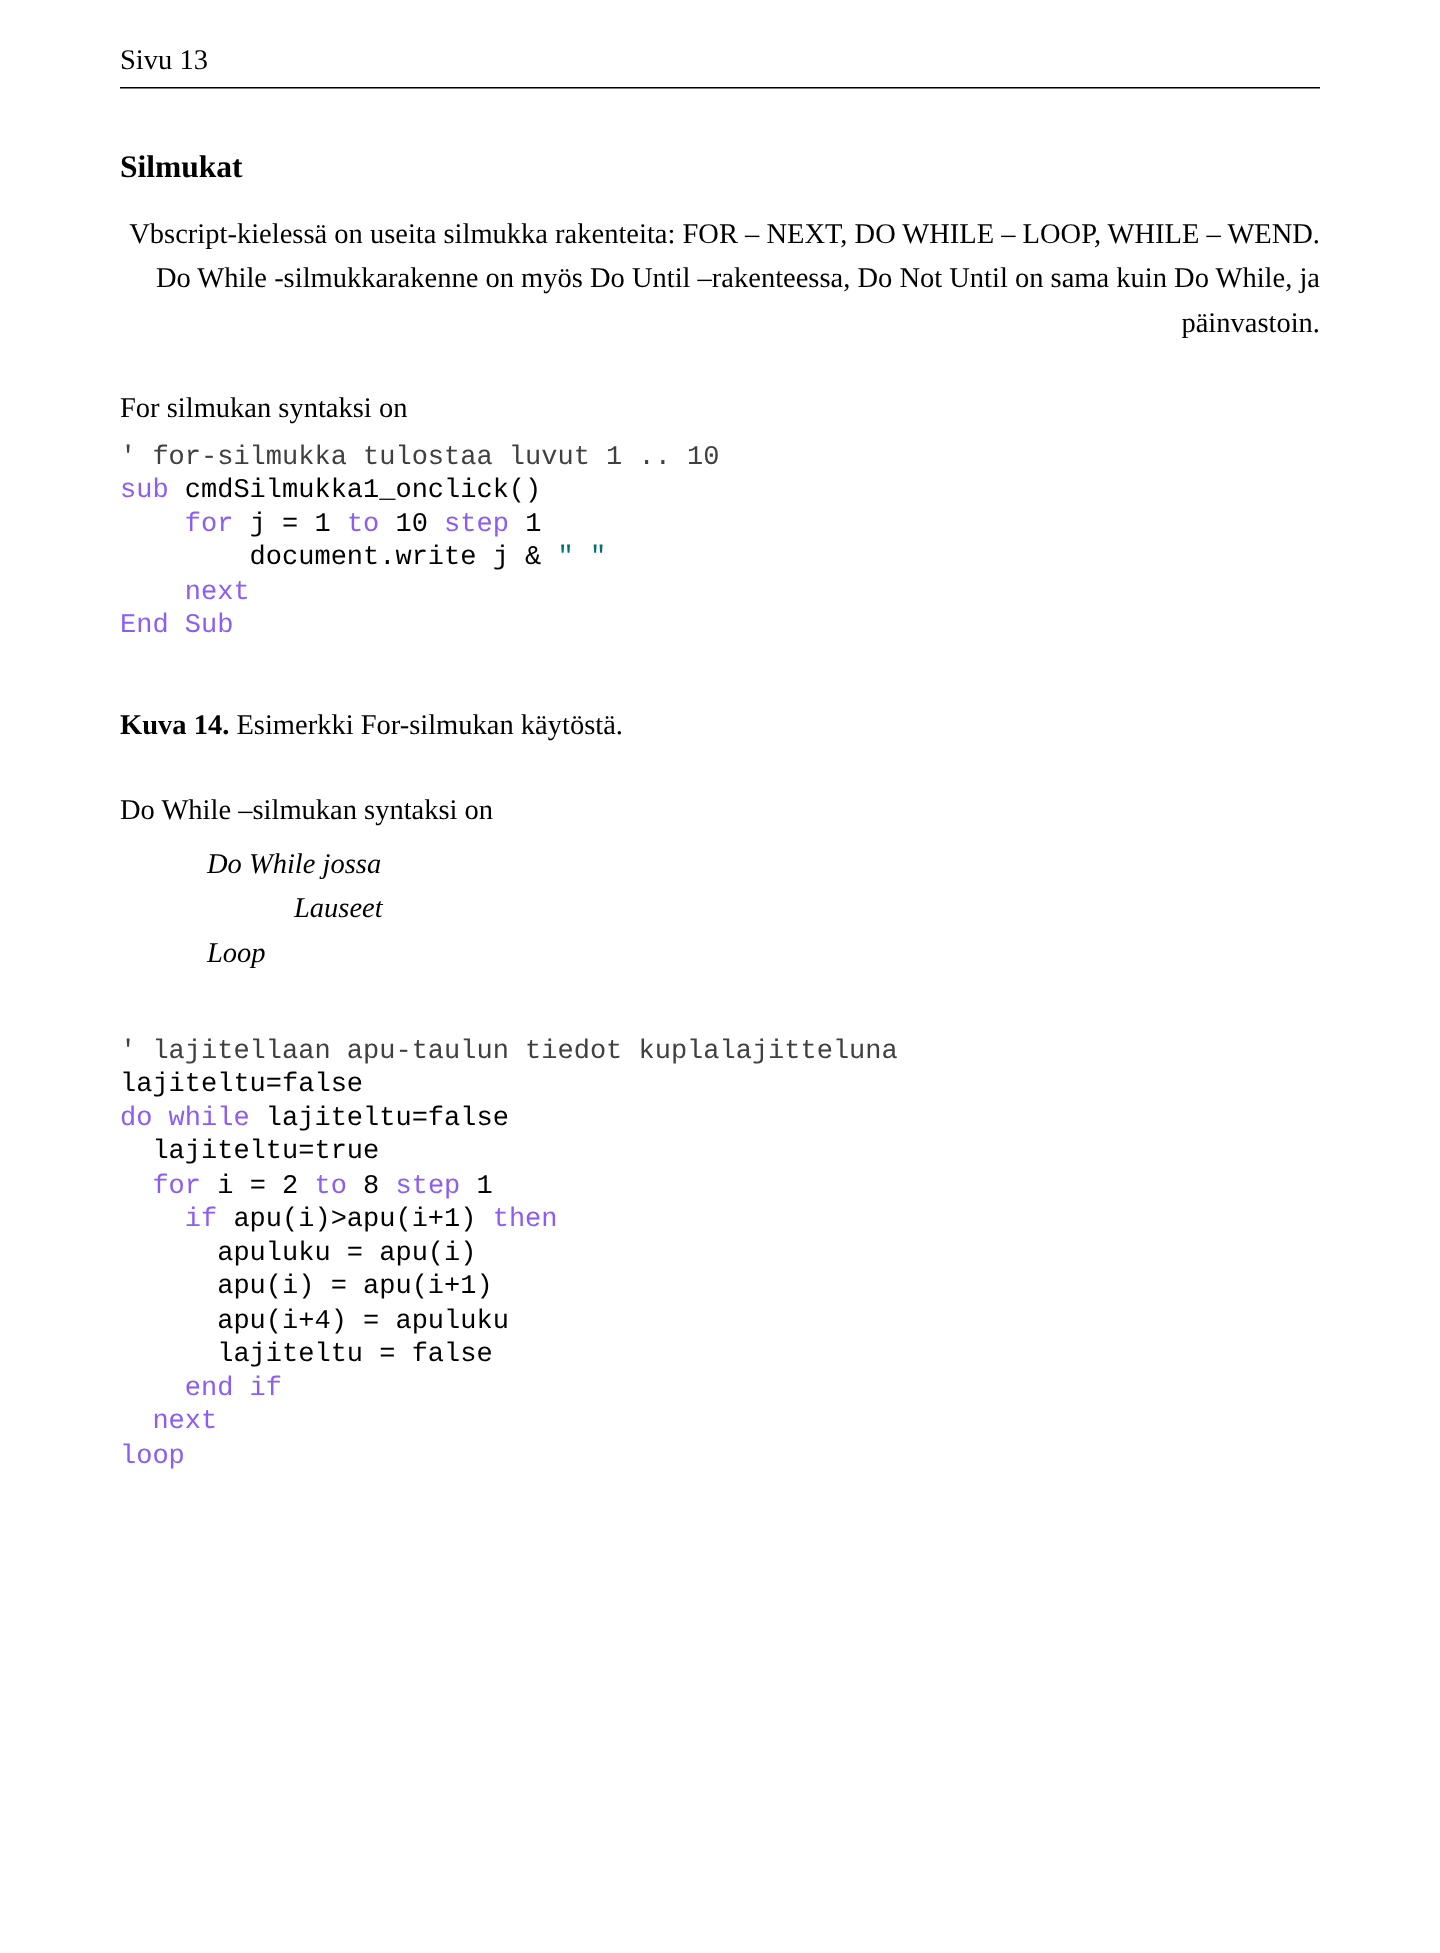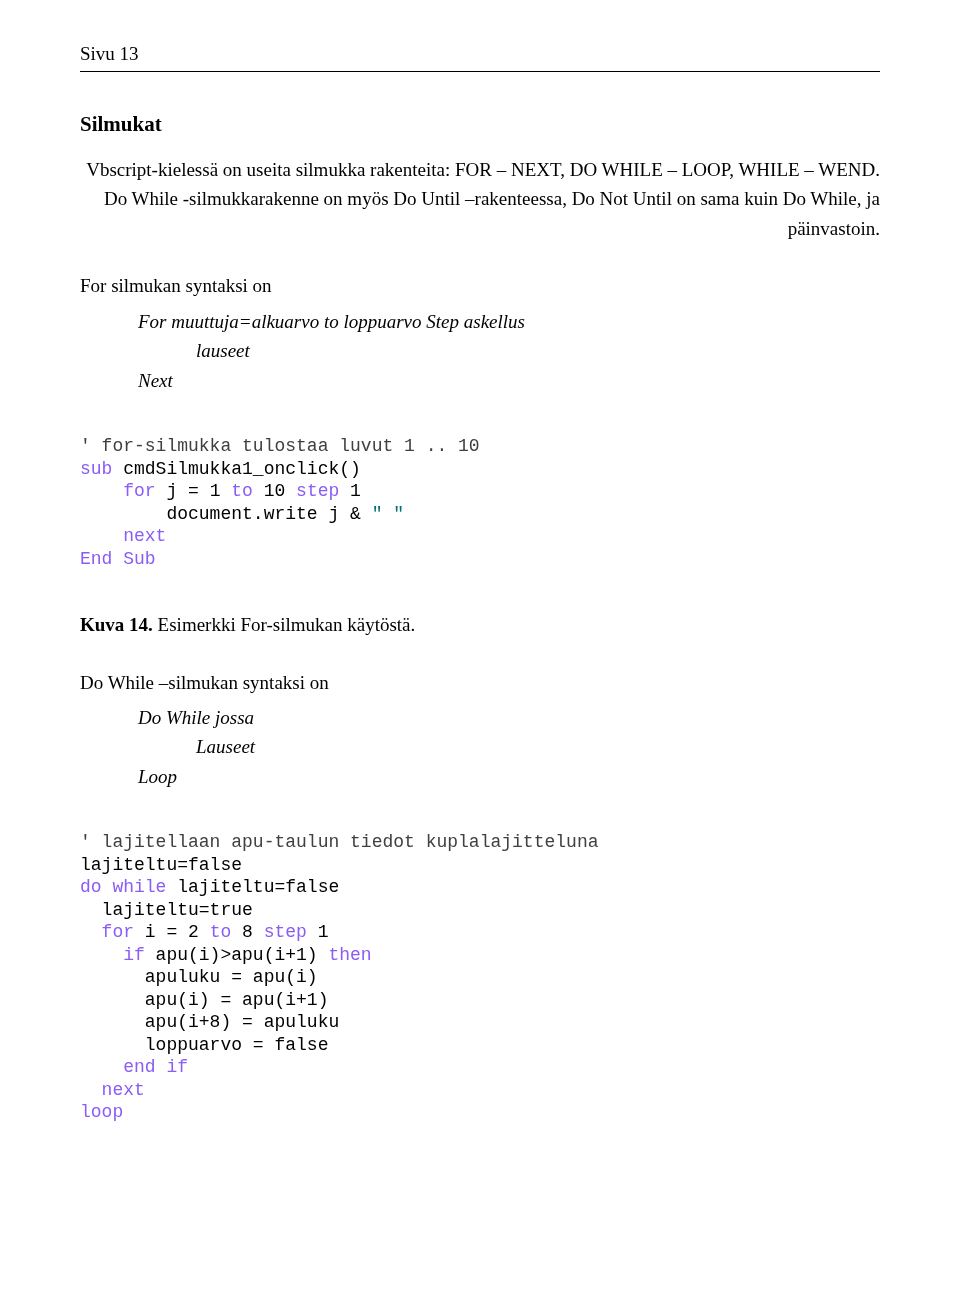--- a/index.html
+++ b/index.html
@@ -4,21 +4,21 @@
 <style>
   body {
     margin: 0;
     padding: 0;
     font-family: "Times New Roman", Times, serif;
     background: #fff;
     color: #000;
     width: 960px;
   }
   .page {
-    padding: 43px 80px 40px 80px;
+    padding: 30px 80px 40px 80px;
   }
   .header-line {
     font-size: 19px;
     margin-bottom: 6px;
   }
   .rule {
     border: none;
     border-top: 1px solid #000;
     margin: 0 0 40px 0;
   }
@@ -68,25 +68,20 @@
 <div class="page">
 
   <div class="header-line">Sivu 13</div>
   <hr class="rule">
 
   <div class="h2">Silmukat</div>
 
   <p class="para">Vbscript-kielessä on useita silmukka rakenteita: FOR – NEXT, DO WHILE – LOOP, WHILE – WEND. Do While -silmukkarakenne on myös Do Until –rakenteessa, Do Not Until on sama kuin Do While, ja päinvastoin.</p>
 
   <p class="para2">For silmukan syntaksi on</p>
-  <div class="syntax">
-    <span class="l2">For muuttuja=alkuarvo to loppuarvo Step askellus</span>
-    <span class="l3">lauseet</span>
-    <span class="l2">Next</span>
-  </div>
 
   <div class="code"><span class="green">' for-silmukka tulostaa luvut 1 .. 10</span>
 <span class="navy">sub</span><span> cmdSilmukka1_onclick()</span>
 <span class="navy">    for</span><span> j = 1 </span><span class="navy">to</span><span> 10 </span><span class="navy">step</span><span> 1</span>
 <span>        document.write j &amp; </span><span class="teal">" "</span>
 <span class="navy">    next</span>
 <span class="navy">End Sub</span></div>
 
   <p class="caption"><b>Kuva 14.</b><span> Esimerkki For-silmukan käytöstä.</span></p>
 
@@ -98,20 +93,20 @@
   </div>
 
   <div class="code"><span class="green">' lajitellaan apu-taulun tiedot kuplalajitteluna</span>
 <span>lajiteltu=false</span>
 <span class="navy">do while</span><span> lajiteltu=false</span>
 <span>  lajiteltu=true</span>
 <span class="navy">  for</span><span> i = 2 </span><span class="navy">to</span><span> 8 </span><span class="navy">step</span><span> 1</span>
 <span class="navy">    if</span><span> apu(i)&gt;apu(i+1) </span><span class="navy">then</span>
 <span>      apuluku = apu(i)</span>
 <span>      apu(i) = apu(i+1)</span>
-<span>      apu(i+8) = apuluku</span>
-<span>      loppuarvo = false</span>
+<span>      apu(i+4) = apuluku</span>
+<span>      lajiteltu = false</span>
 <span class="navy">    end if</span>
 <span class="navy">  next</span>
 <span class="navy">loop</span></div>
 
 
 </div>
 
 </body></html>

